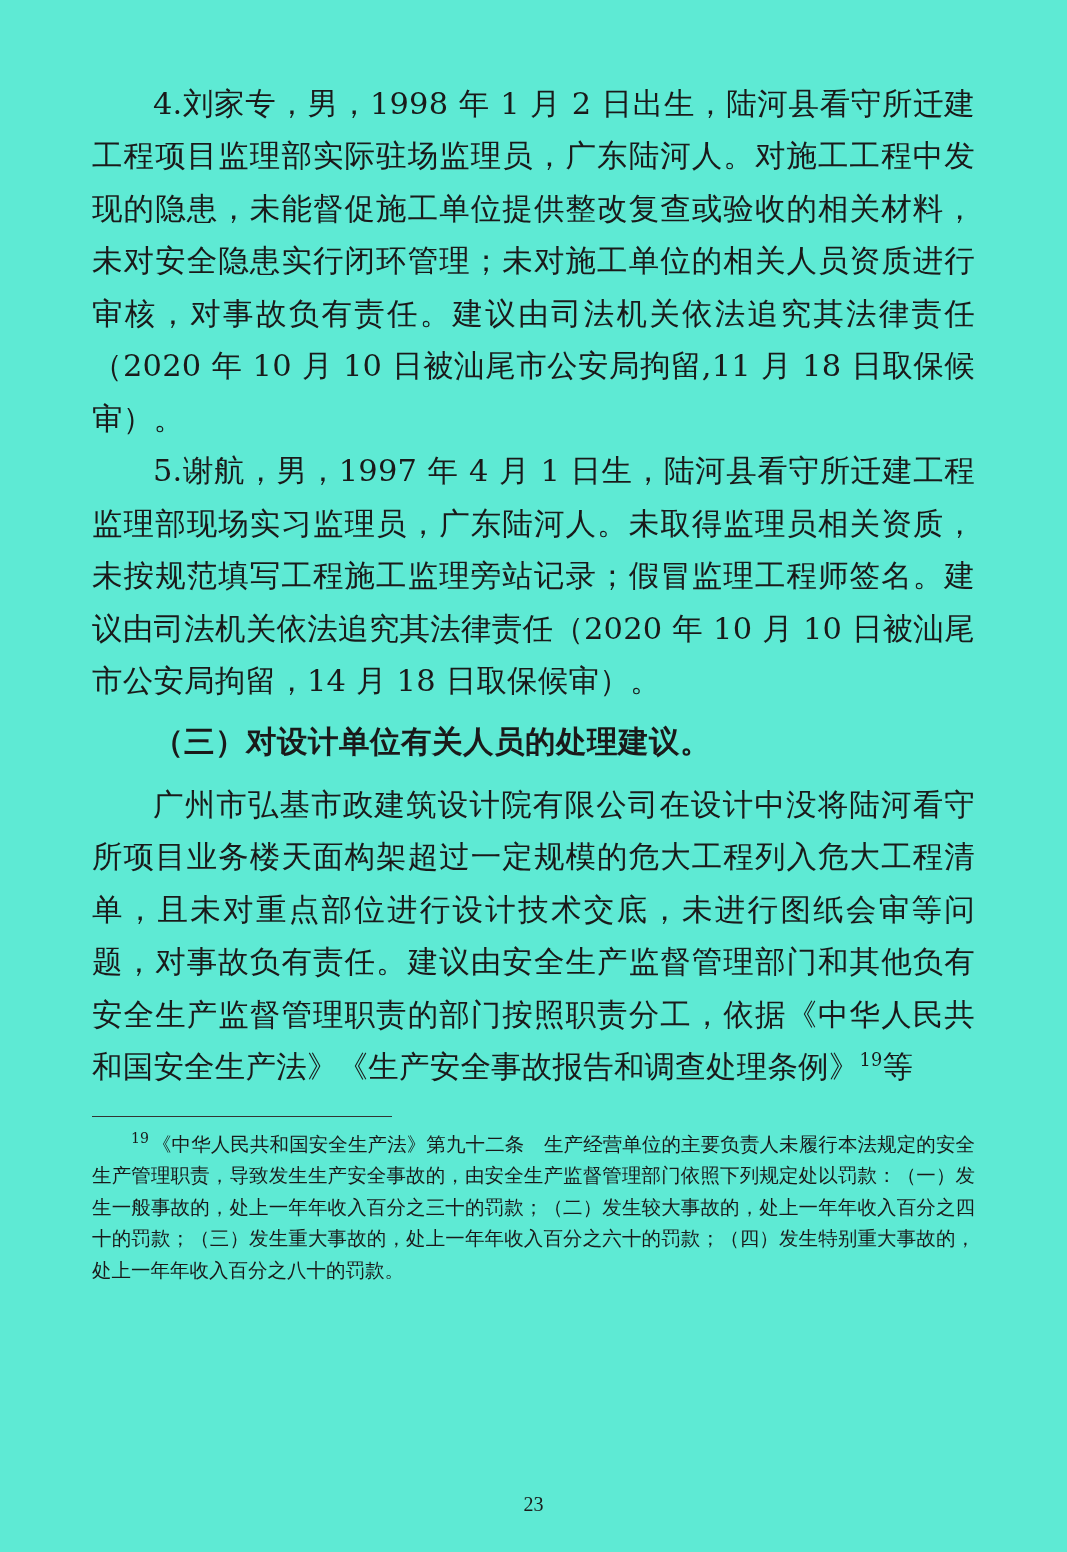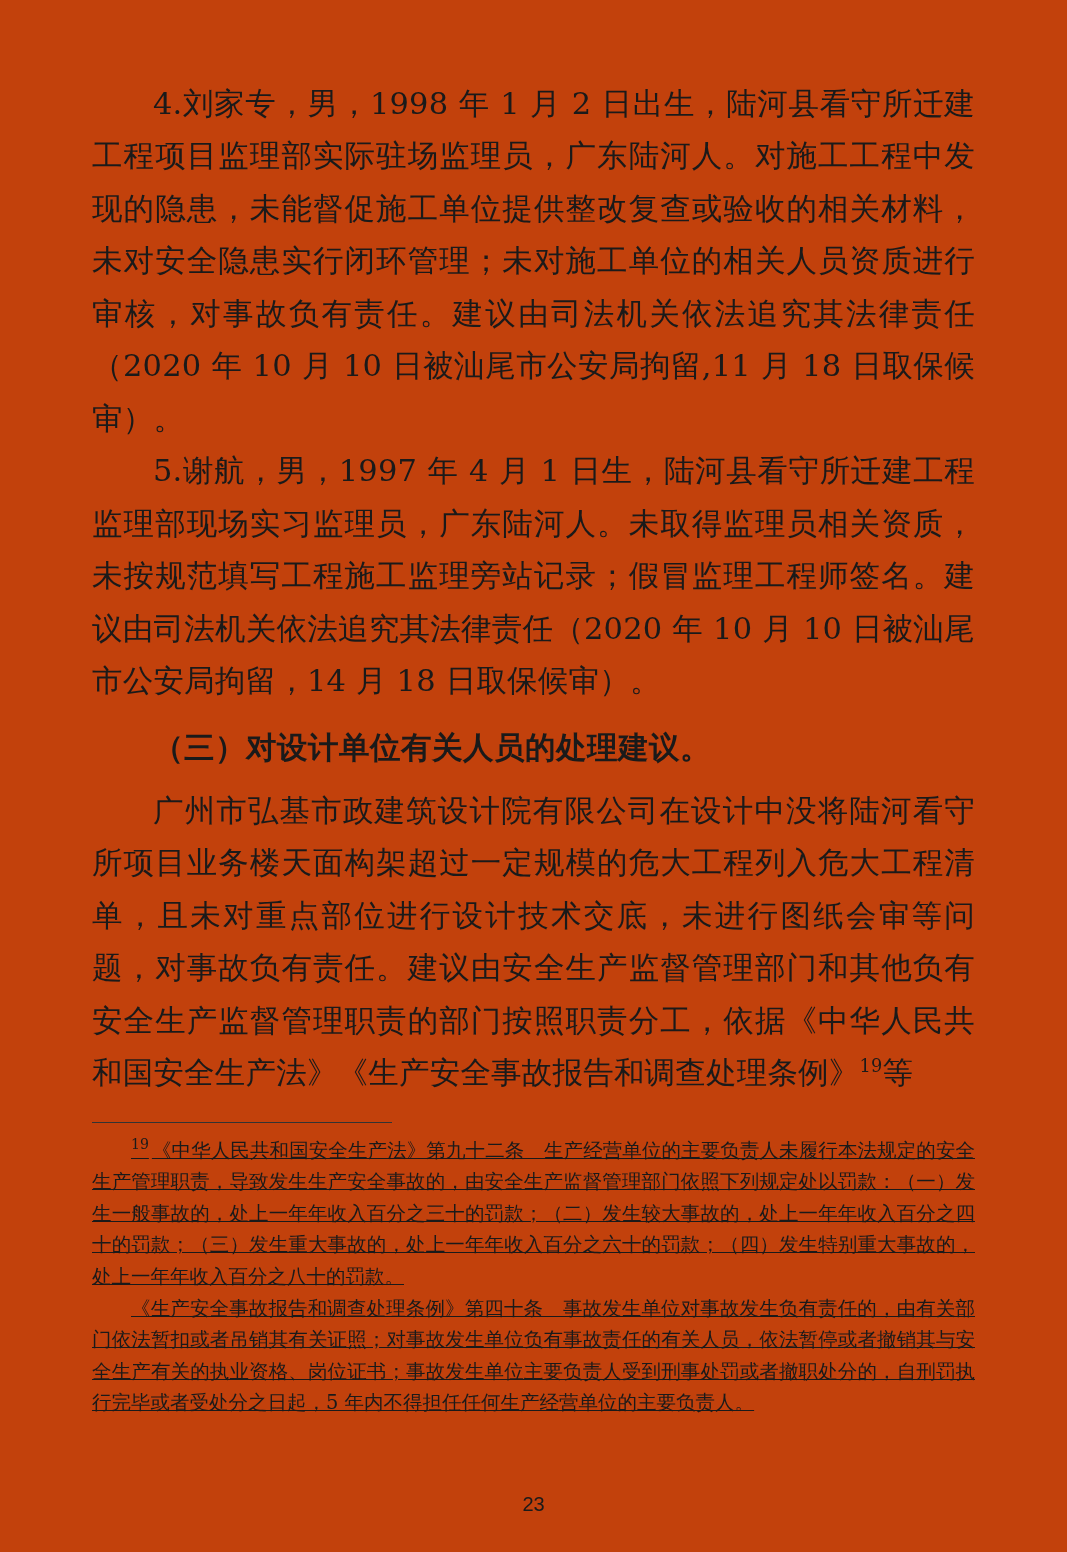--- a/index.html
+++ b/index.html
@@ -9,21 +9,21 @@
   }
   body {
     font-family: "DejaVu Serif", "Liberation Serif", serif;
     color: #1a1a1a;
   }
   .page {
     position: relative;
     width: 1067px;
     height: 1552px;
     margin: 0 auto;
-    background: #c2410c;
+    background: #5eead4;
     box-sizing: border-box;
     padding: 78px 92px 40px 92px;
     overflow: hidden;
   }
   .body-text {
     font-size: 30.5px;
     line-height: 1.72;
     text-align: justify;
     text-justify: inter-ideograph;
     letter-spacing: 0.2px;
@@ -33,21 +33,21 @@
     text-indent: 2em;
   }
   .body-text p.tight {
     margin-top: 11px;
   }
   .heading {
     font-size: 30.5px;
     line-height: 1.72;
     font-weight: bold;
     text-indent: 2em;
-    margin: 14px 0 0 0;
+    margin: 8px 0 0 0;
     letter-spacing: 0.5px;
   }
   .sup {
     font-size: 0.58em;
     vertical-align: super;
     line-height: 0;
   }
   .footnote-sep {
     border: none;
     border-top: 1px solid #333;
@@ -56,36 +56,35 @@
   }
   .footnotes {
     font-size: 19.5px;
     line-height: 1.62;
     text-align: justify;
     text-justify: inter-ideograph;
   }
   .footnotes p {
     margin: 0;
     text-indent: 2em;
-    text-decoration: underline;
   }
   .footnotes .fn-num {
     font-size: 0.72em;
     vertical-align: super;
     line-height: 0;
     margin-right: 3px;
   }
   .page-number {
     position: absolute;
     left: 0;
     right: 0;
     bottom: 36px;
     text-align: center;
     font-size: 20px;
-    font-family: Liberation Sans, sans-serif;
+    font-family: Liberation Serif, serif;
     color: #1a1a1a;
   }
 </style>
 </head>
 <body>
 
 <div class="page">
 
   <div class="body-text">
     <p>4.刘家专，男，1998 年 1 月 2 日出生，陆河县看守所迁建工程项目监理部实际驻场监理员，广东陆河人。对施工工程中发现的隐患，未能督促施工单位提供整改复查或验收的相关材料，未对安全隐患实行闭环管理；未对施工单位的相关人员资质进行审核，对事故负有责任。建议由司法机关依法追究其法律责任（2020 年 10 月 10 日被汕尾市公安局拘留,11 月 18 日取保候审）。</p>
@@ -95,18 +94,17 @@
   <div class="heading">（三）对设计单位有关人员的处理建议。</div>
 
   <div class="body-text">
     <p class="tight"><span>广州市弘基市政建筑设计院有限公司在设计中没将陆河看守所项目业务楼天面构架超过一定规模的危大工程列入危大工程清单，且未对重点部位进行设计技术交底，未进行图纸会审等问题，对事故负有责任。建议由安全生产监督管理部门和其他负有安全生产监督管理职责的部门按照职责分工，依据《中华人民共和国安全生产法》《生产安全事故报告和调查处理条例》</span><span class="sup">19</span><span>等</span></p>
   </div>
 
   <hr class="footnote-sep">
 
   <div class="footnotes">
     <p><span class="fn-num">19</span><span>《中华人民共和国安全生产法》第九十二条　生产经营单位的主要负责人未履行本法规定的安全生产管理职责，导致发生生产安全事故的，由安全生产监督管理部门依照下列规定处以罚款：（一）发生一般事故的，处上一年年收入百分之三十的罚款；（二）发生较大事故的，处上一年年收入百分之四十的罚款；（三）发生重大事故的，处上一年年收入百分之六十的罚款；（四）发生特别重大事故的，处上一年年收入百分之八十的罚款。</span></p>
-    <p><span>《生产安全事故报告和调查处理条例》第四十条　事故发生单位对事故发生负有责任的，由有关部门依法暂扣或者吊销其有关证照；对事故发生单位负有事故责任的有关人员，依法暂停或者撤销其与安全生产有关的执业资格、岗位证书；事故发生单位主要负责人受到刑事处罚或者撤职处分的，自刑罚执行完毕或者受处分之日起，5 年内不得担任任何生产经营单位的主要负责人。</span></p>
   </div>
 
   <div class="page-number">23</div>
 
 </div>
 
 </body></html>

